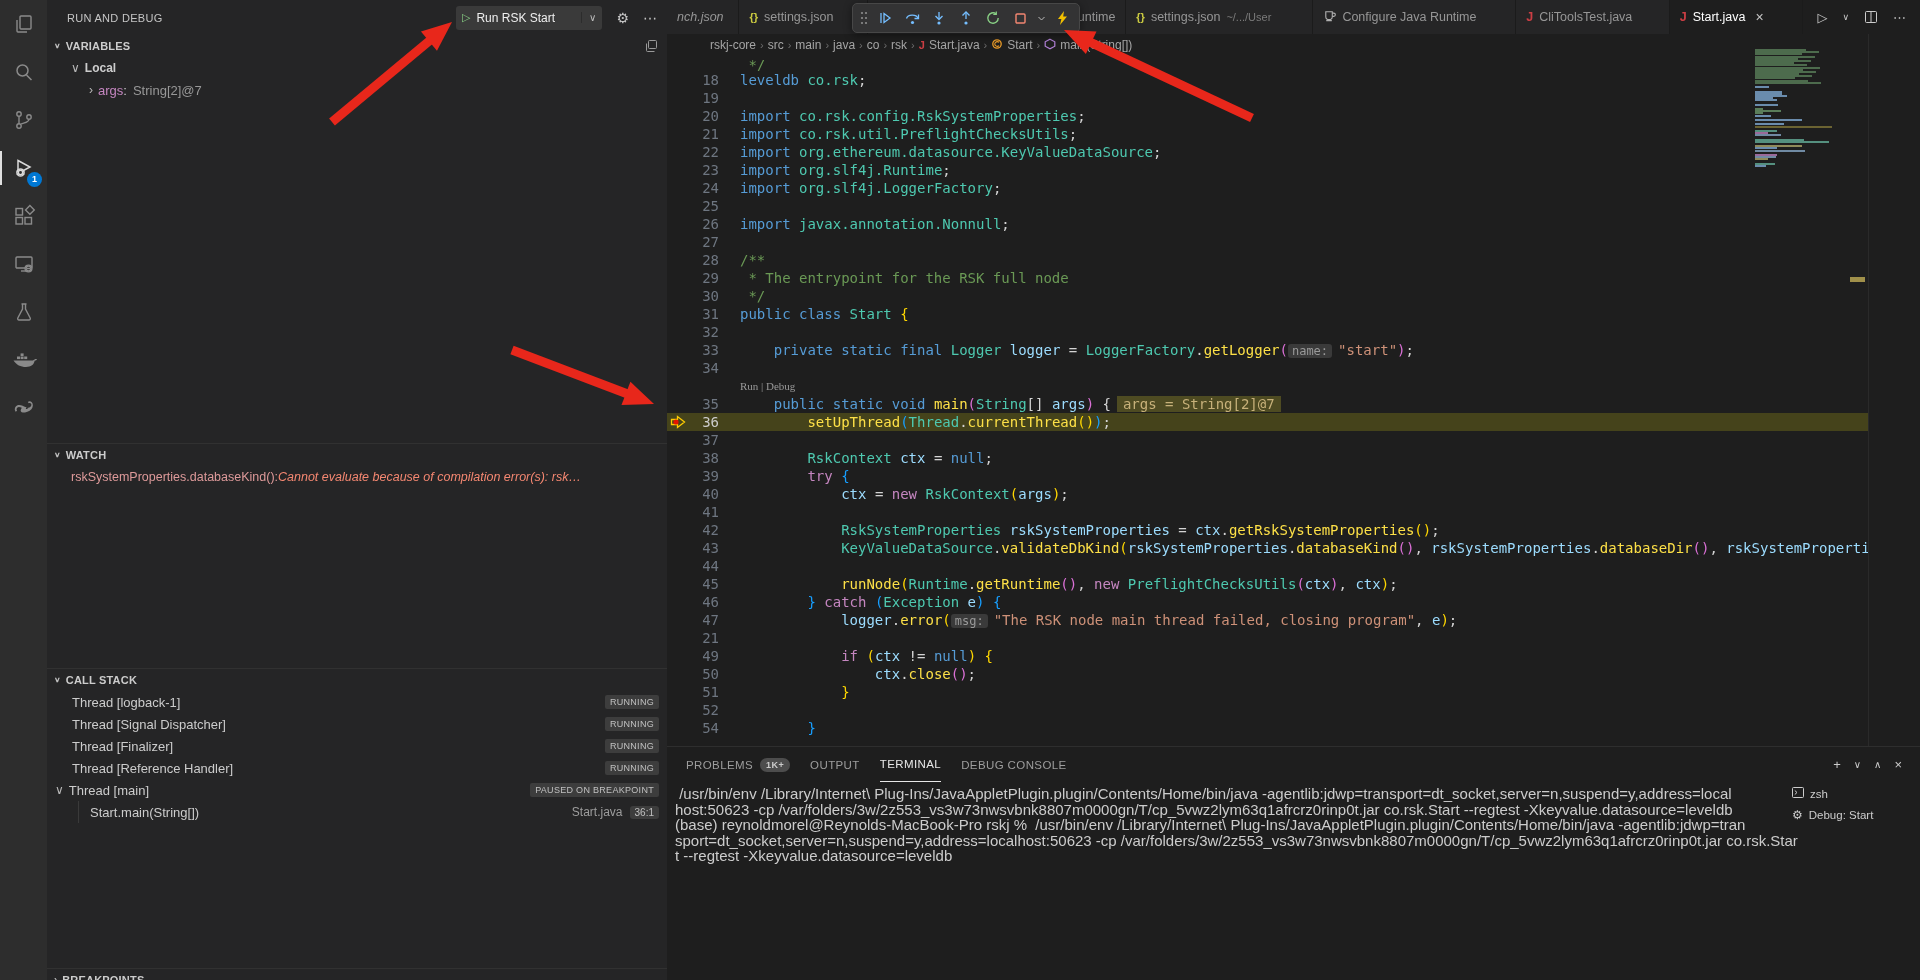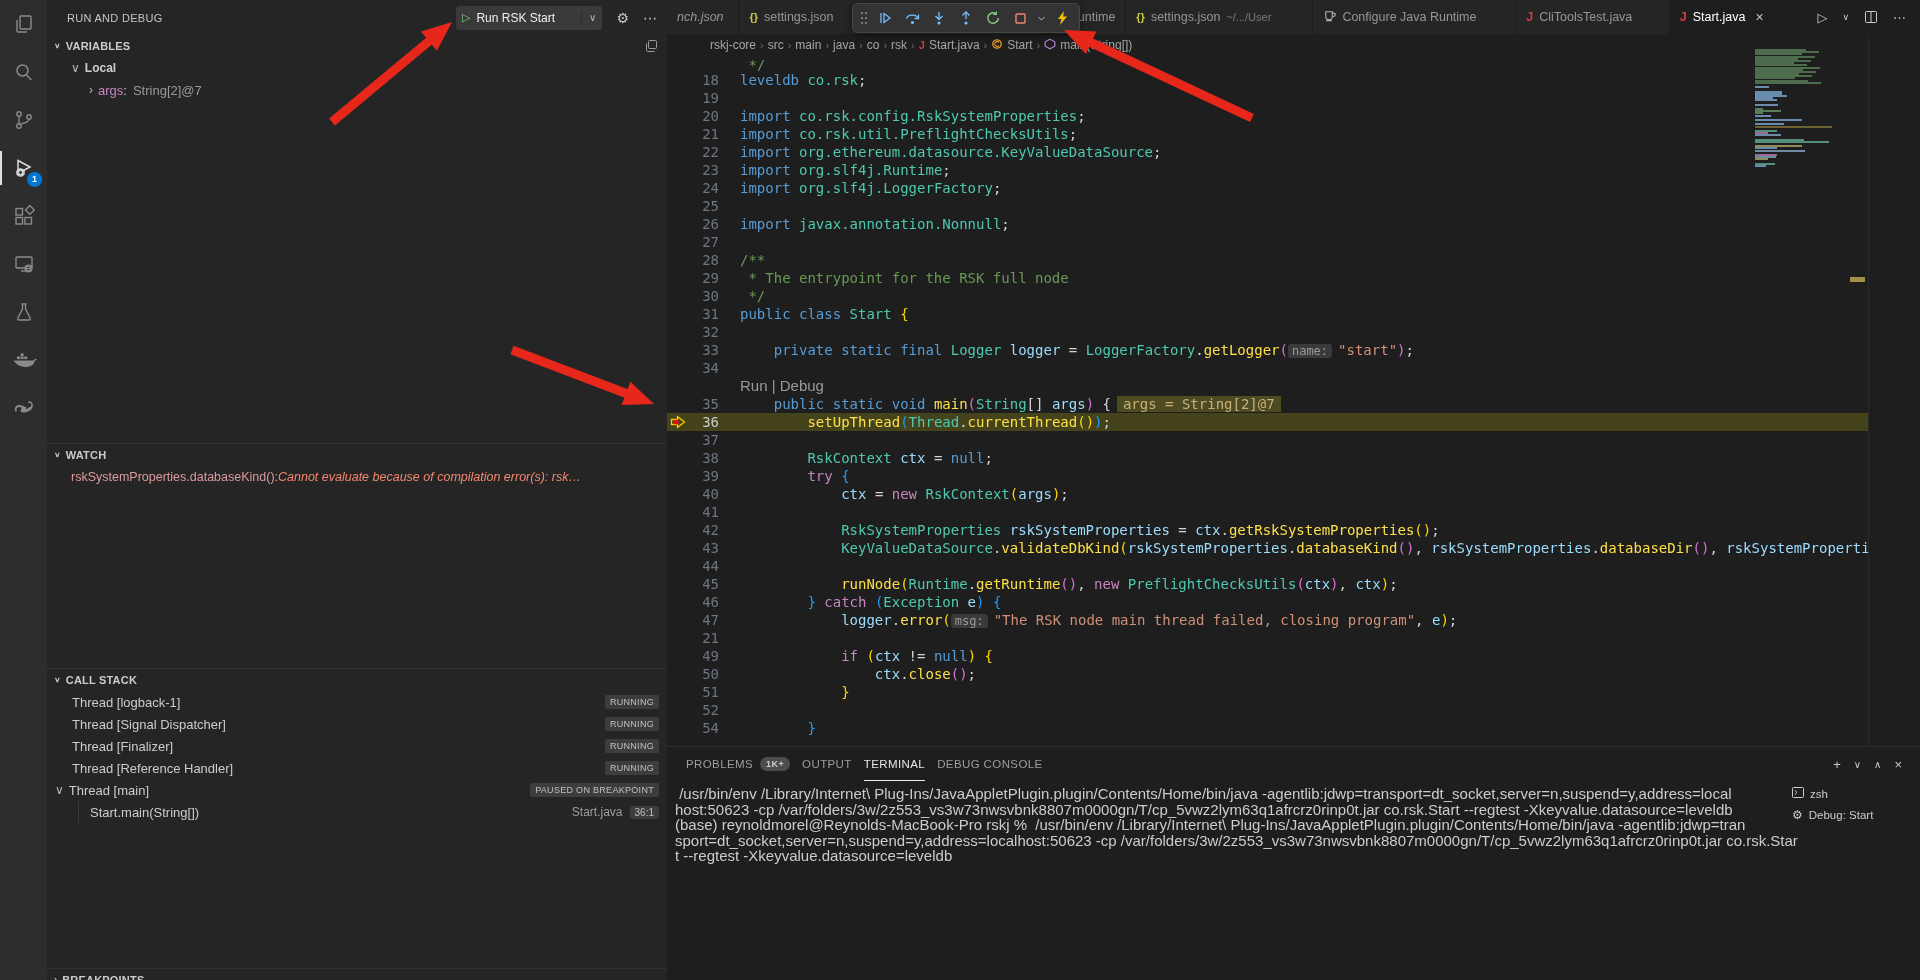--- a/index.html
+++ b/index.html
@@ -65,35 +65,35 @@
   .split-sq{position:absolute;left:644px;top:39px;z-index:2;color:#9a9a9a;}
   
   .code-area{position:absolute;left:667px;top:56px;width:1201px;height:690px;overflow:hidden;background:#1e1e1e;
      font-family:"DejaVu Sans Mono",monospace;font-size:14px;line-height:18px;z-index:1;}
   .cl{position:relative;height:18px;white-space:pre;}
   .cl-partial{height:15px;overflow:hidden;}
   .lnum{display:inline-block;width:52px;text-align:right;color:#6e7681;}
   .cl.current .lnum{color:#cccccc;}
   .ltext{padding-left:21px;}
   .cl.current{background:#45431b;}
-  .lens{height:18px;font-family:Liberation Sans, sans-serif;font-size:15px;color:#999999;padding-left:73px;cursor:pointer;}
+  .lens{height:18px;font-family:Liberation Serif, serif;font-size:11px;color:#999999;padding-left:73px;cursor:pointer;}
   .glyph-bp{position:absolute;left:3px;top:2px;}
   .tk-k{color:#569cd6}.tk-c{color:#c586c0}.tk-t{color:#4ec9b0}.tk-m{color:#fde047}.tk-v{color:#9cdcfe}
   .tk-s{color:#ce9178}.tk-cm{color:#6a9955}.tk-d{color:#d4d4d4}.tk-n{color:#b5cea8}
   .tk-b1{color:#ffd700}.tk-b2{color:#da70d6}.tk-b3{color:#179fff}
   .tk-ih{background:#3a3a3a;color:#999999;border-radius:3px;padding:0 4px;margin-right:6px;font-size:12px;}
   .dbg-chip{background:#4e4b22;color:#c7b17a;margin-left:6px;padding:0 6px;}
   
   .minimap{position:absolute;left:1755px;top:49px;width:77px;z-index:2;}
   .mm-row{height:2px;margin-bottom:.2px;}
   .ruler-mark{position:absolute;left:1850px;top:277px;width:15px;height:5px;background:#b7a452;opacity:.85;z-index:2;}
   .edge-line{position:absolute;left:1868px;top:34px;height:712px;width:1px;background:#2a2a2a;z-index:2;}
   
   .panel{position:absolute;left:667px;top:746px;right:0;bottom:0;background:#1e1e1e;border-top:1px solid #2e2e2e;z-index:2;}
-  .panel-tabs{display:flex;align-items:flex-start;height:35px;padding-left:19px;gap:12px;font-size:11.5px;color:#9d9d9d;letter-spacing:.4px;}
+  .panel-tabs{display:flex;align-items:center;height:35px;padding-left:19px;gap:20px;font-size:11.5px;color:#9d9d9d;letter-spacing:.4px;}
   .ptab{display:flex;align-items:center;gap:7px;height:34px;cursor:pointer;box-sizing:border-box;}
   .ptab.active{color:#e7e7e7;border-bottom:1px solid #e7e7e7;}
   .pbadge{background:#4d4d4d;color:#cccccc;font-size:9px;font-weight:bold;padding:2px 6px;border-radius:8px;}
   .panel-actions{position:absolute;right:18px;top:0;height:35px;display:flex;align-items:center;gap:13px;color:#cccccc;font-size:13px;}
   .panel-actions .act{cursor:pointer;}
   .term{position:absolute;left:8px;top:39px;font-family:Liberation Sans, sans-serif;font-size:15px;line-height:15.6px;color:#cccccc;white-space:pre;}
   .term-list{position:absolute;right:6px;top:36px;width:128px;}
   .tl-row{display:flex;align-items:center;gap:6px;height:21px;font-size:11.5px;color:#cccccc;padding-left:6px;cursor:pointer;}
   
   .annotations{position:absolute;left:0;top:0;width:1920px;height:980px;pointer-events:none;z-index:50;}

